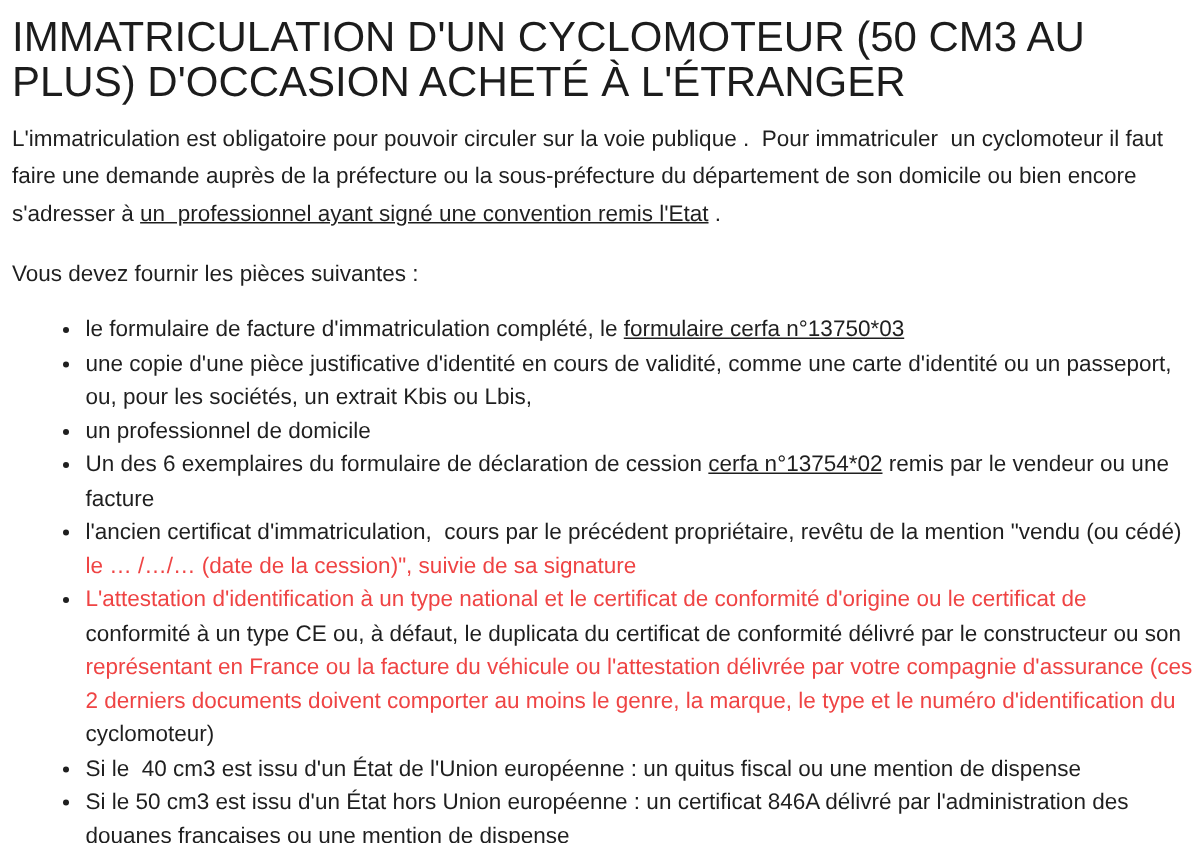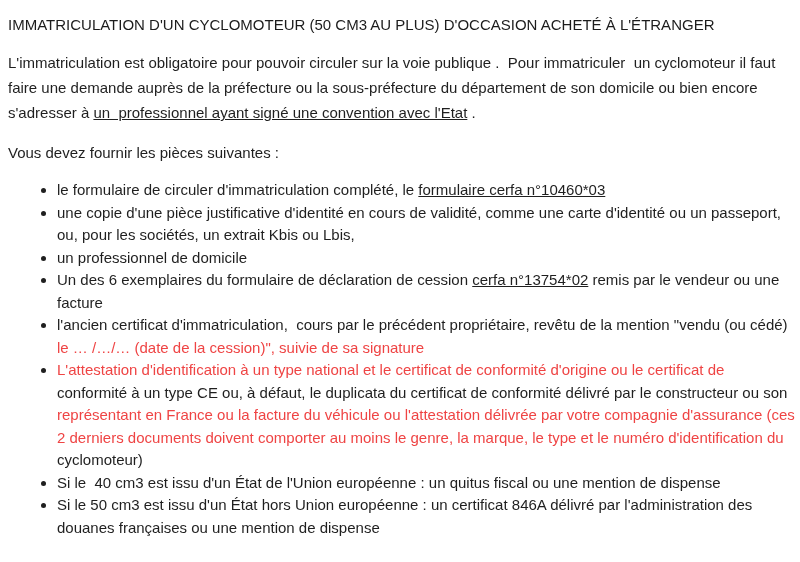--- a/index.html
+++ b/index.html
@@ -7,21 +7,21 @@
   }
   body {
     margin: 8px 4px 8px 8px;
     width: auto;
     color: #1f1f1f;
     font-family: "Liberation Sans", "DejaVu Sans", sans-serif;
     font-size: 15px;
     -webkit-font-smoothing: antialiased;
   }
   h1.page-title {
-    font-size: 15px;
+    font-size: 28px;
     font-weight: 400;
     line-height: 30px;
     margin: 2px 0 0 0;
     color: #1c1c1c;
     white-space: pre-wrap;
   }
   p.intro-paragraph {
     line-height: 25px;
     margin: 10px 0 0 0;
     white-space: pre-wrap;
@@ -49,26 +49,26 @@
   }
   .muted {
     color: #ef4444;
   }
 </style>
 </head>
 <body>
 
 <h1 class="page-title">IMMATRICULATION D'UN CYCLOMOTEUR (50 CM3 AU PLUS) D'OCCASION ACHETÉ À L'ÉTRANGER</h1>
 
-<p class="intro-paragraph"><span>L'immatriculation est obligatoire pour pouvoir circuler sur la voie publique .  Pour immatriculer  un cyclomoteur il faut faire une demande auprès de la préfecture ou la sous-préfecture du département de son domicile ou bien encore s'adresser à </span><a class="doc-link">un  professionnel ayant signé une convention avec l'Etat</a><span> .</span></p>
+<p class="intro-paragraph"><span>L'immatriculation est obligatoire pour pouvoir circuler sur la voie publique .  Pour immatriculer  un cyclomoteur il faut faire une demande auprès de la préfecture ou la sous-préfecture du département de son domicile ou bien encore s'adresser à </span><a class="doc-link">un  professionnel ayant signé une convention remis l'Etat</a><span> .</span></p>
 
 <p class="documents-intro">Vous devez fournir les pièces suivantes :</p>
 
 <ul class="documents-list">
-  <li><span>le formulaire de circuler d'immatriculation complété, le </span><a class="doc-link">formulaire cerfa n°10460*03</a></li>
+  <li><span>le formulaire de facture d'immatriculation complété, le </span><a class="doc-link">formulaire cerfa n°13750*03</a></li>
   <li><span>une copie d'une pièce justificative d'identité en cours de validité, comme une carte d'identité ou un passeport, ou, pour les sociétés, un extrait Kbis ou Lbis,</span></li>
   <li><span>un professionnel de domicile</span></li>
   <li><span>Un des 6 exemplaires du formulaire de déclaration de cession </span><a class="doc-link">cerfa n°13754*02</a><span> remis par le vendeur ou une facture</span></li>
   <li><span>l'ancien certificat d'immatriculation,  cours par le précédent propriétaire, revêtu de la mention "vendu (ou cédé) </span><span class="muted">le … /…/… (date de la cession)", suivie de sa signature</span></li>
   <li><span class="muted">L'attestation d'identification à un type national et le certificat de conformité d'origine ou le certificat de </span><span>conformité à un type CE ou, à défaut, le duplicata du certificat de conformité délivré par le constructeur ou son </span><span class="muted">représentant en France ou la facture du véhicule ou l'attestation délivrée par votre compagnie d'assurance (ces 2 derniers documents doivent comporter au moins le genre, la marque, le type et le numéro d'identification du </span><span>cyclomoteur)</span></li>
   <li><span>Si le  40 cm3 est issu d'un État de l'Union européenne : un quitus fiscal ou une mention de dispense</span></li>
   <li><span>Si le 50 cm3 est issu d'un État hors Union européenne : un certificat 846A délivré par l'administration des douanes françaises ou une mention de dispense</span></li>
 </ul>
 
 </body></html>

